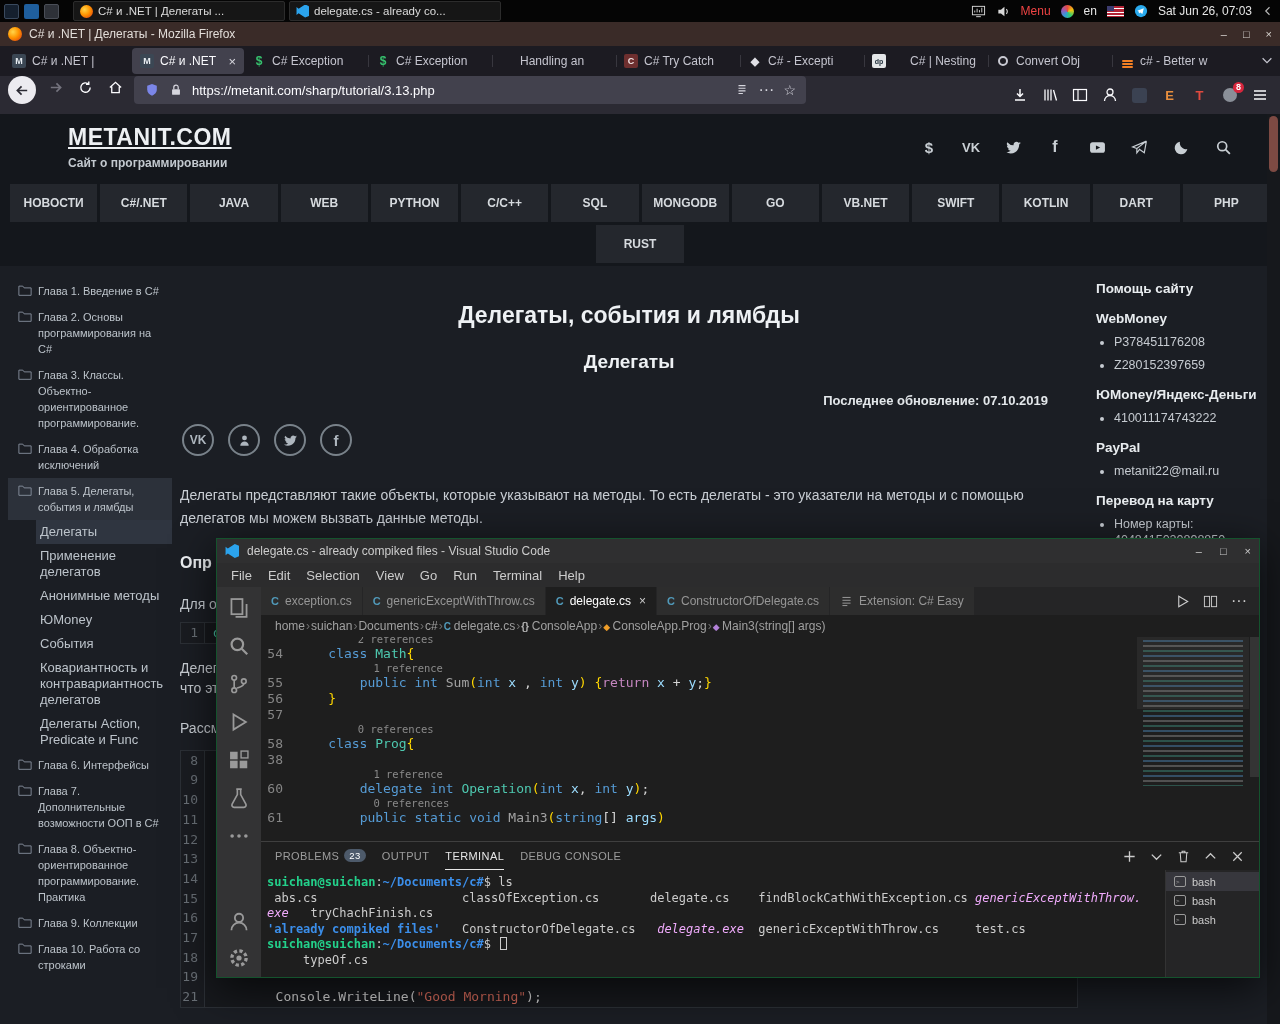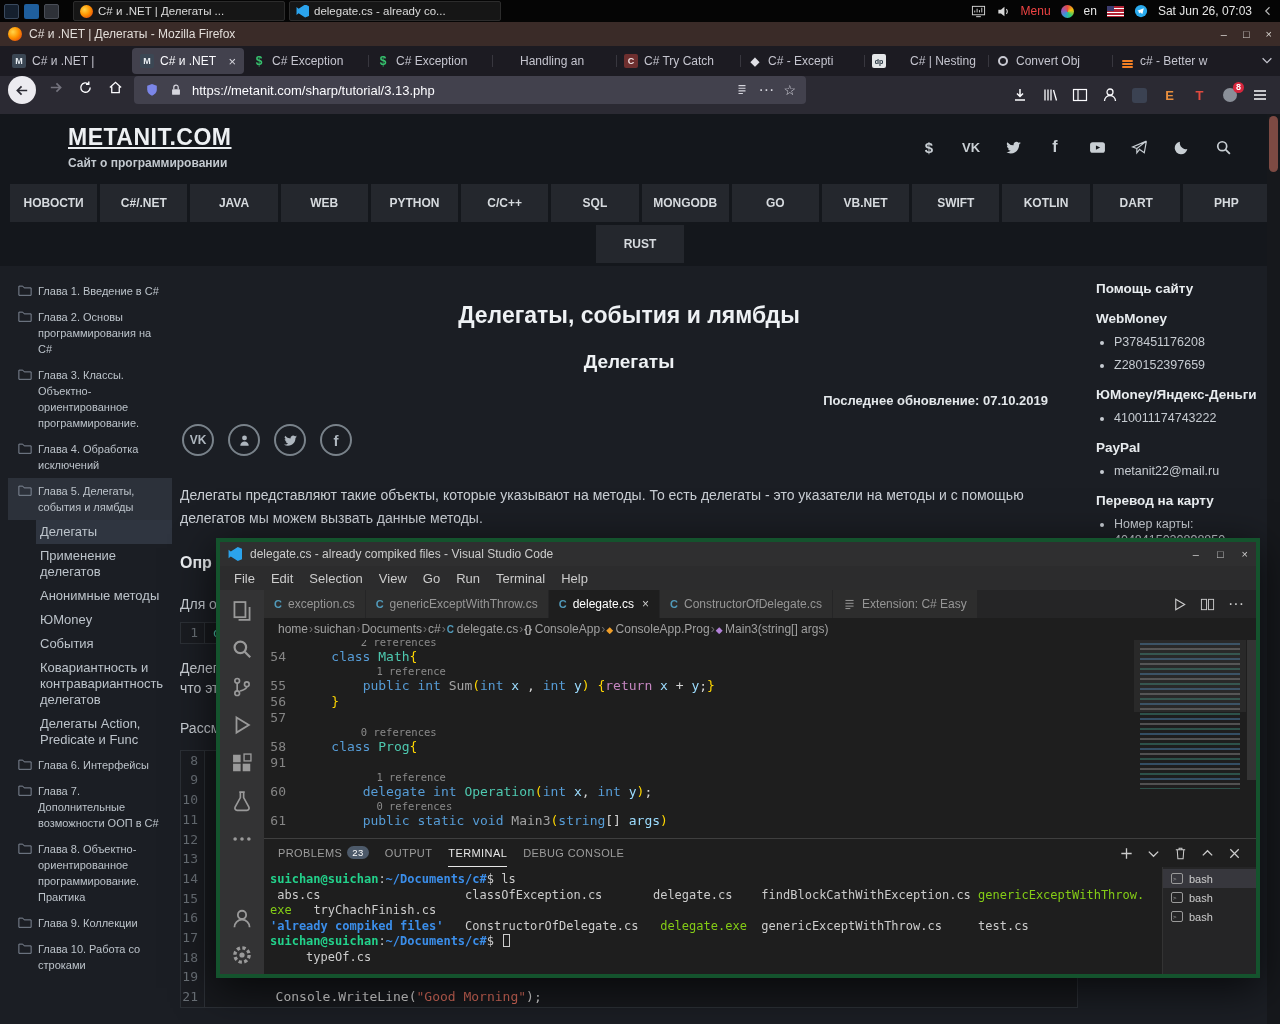--- a/index.html
+++ b/index.html
@@ -129,21 +129,21 @@
   .wtk-str{color:#d66a5a;}
   .s-donate{width:190px;flex:none;padding:14px 14px 0 6px;font-size:13px;color:#c6cbd1;}
   .s-dheading{font-weight:bold;color:#e8ecef;font-size:13.5px;line-height:17px;}
   .s-dhead{font-weight:bold;color:#e8ecef;font-size:13.5px;margin:14px 0 8px;}
   .s-dlist{margin:0;padding-left:18px;}
   .s-dlist li{margin-bottom:7px;font-size:12.5px;line-height:16px;}
   .s-scrollbar{position:absolute;right:0;top:0;width:13px;height:100%;background:#16181c;}
   .s-thumb{margin:2px auto 0;width:9px;height:56px;background:#7d4a43;border-radius:5px;}
 
   
-  .vswin{position:absolute;left:216px;top:538px;width:1044px;height:440px;background:#1e1e1e;box-shadow:0 10px 40px rgba(0,0,0,.7);z-index:50;display:flex;flex-direction:column;border:4px solid #14532d;}
+  .vswin{position:absolute;left:216px;top:538px;width:1044px;height:440px;background:#1e1e1e;box-shadow:0 10px 40px rgba(0,0,0,.7);z-index:50;display:flex;flex-direction:column;border:1px solid #14532d;}
   .v-titlebar{height:24px;background:#2f2f30;display:flex;align-items:center;padding:0 8px;gap:8px;flex:none;}
   .v-vsico{width:14px;height:14px;background:#2ba3ec;clip-path:polygon(70% 0,100% 12%,100% 88%,70% 100%,20% 68%,4% 80%,4% 20%,20% 32%);}
   .v-title{font-size:12px;color:#cccccc;white-space:nowrap;}
   .v-winctl{margin-left:auto;display:flex;gap:18px;color:#cccccc;font-size:11px;}
   .v-menubar{height:24px;background:#2c2c2d;display:flex;align-items:center;padding:0 6px;flex:none;}
   .v-menu{padding:0 8px;font-size:13px;color:#cccccc;cursor:default;}
   .v-main{flex:1;display:flex;min-height:0;}
   .v-activity{width:44px;background:#333334;display:flex;flex-direction:column;align-items:center;padding:10px 0 8px;gap:16px;flex:none;}
   .v-actico{width:22px;height:22px;color:#9a9a9a;}
   .v-actico svg{width:22px;height:22px;}
@@ -189,21 +189,21 @@
   .v-pbadge{background:#4d5a6a;color:#fff;border-radius:9px;font-size:9.5px;padding:0 5px;line-height:13px;}
   .v-picons{margin-left:auto;display:flex;gap:12px;align-items:center;color:#cccccc;}
   .v-pic{width:15px;height:15px;}
   .v-pic svg{width:15px;height:15px;}
   .v-panelbody{flex:1;display:flex;min-height:0;}
   .v-term{flex:1;padding:5px 4px 0 6px;font-family:"DejaVu Sans Mono",monospace;font-size:12px;line-height:15.5px;overflow:hidden;}
   .v-tline{white-space:pre;}
   .tt-plain{color:#cccccc;}
   .tt-user{color:#23d18b;font-weight:bold;}
   .tt-path{color:#3b8eea;font-weight:bold;}
-  .tt-exe{color:#84cc16;}
+  .tt-exe{color:#f0abfc;font-style:italic;}
   .tt-dir{color:#3b8eea;font-weight:bold;}
   .v-cursor{display:inline-block;width:7px;height:13px;border:1px solid #cccccc;margin-left:2px;vertical-align:-2px;}
   .v-sessions{width:94px;background:#252526;border-left:1px solid #333;flex:none;padding-top:2px;}
   .v-sess{height:19px;display:flex;align-items:center;gap:6px;padding-left:8px;font-size:11px;color:#cccccc;}
   .v-sess.active{background:#37373d;}
   .v-sico{width:12px;height:11px;border:1px solid #9a9a9a;border-radius:2px;font-size:6px;line-height:9px;text-align:left;padding-left:1px;color:#9a9a9a;font-family:"DejaVu Sans Mono",monospace;}
 </style>
 </head>
 <body>
 
@@ -844,21 +844,21 @@
               <div class="v-crow">
                 <span class="v-lnum">57</span>
                 <span class="v-code"></span>
               </div>
               <div class="v-ref" style="padding-left: 46.8px;">0 references</div>
               <div class="v-crow">
                 <span class="v-lnum">58</span>
                 <span class="v-code"><span class="tk-plain">    </span><span class="tk-kw">class</span><span class="tk-plain"> </span><span class="tk-type">Prog</span><span class="tk-brace">{</span></span>
               </div>
               <div class="v-crow">
-                <span class="v-lnum">91</span>
+                <span class="v-lnum">38</span>
                 <span class="v-code"></span>
               </div>
               <div class="v-ref" style="padding-left: 62.4px;">1 reference</div>
               <div class="v-crow">
                 <span class="v-lnum">60</span>
                 <span class="v-code"><span class="tk-plain">        </span><span class="tk-kw">delegate</span><span class="tk-plain"> </span><span class="tk-kw">int</span><span class="tk-plain"> </span><span class="tk-type">Operation</span><span class="tk-brace">(</span><span class="tk-kw">int</span><span class="tk-plain"> </span><span class="tk-var">x</span><span class="tk-plain">, </span><span class="tk-kw">int</span><span class="tk-plain"> </span><span class="tk-var">y</span><span class="tk-brace">)</span><span class="tk-plain">;</span></span>
               </div>
               <div class="v-ref" style="padding-left: 62.4px;">0 references</div>
               <div class="v-crow">
                 <span class="v-lnum">61</span>

